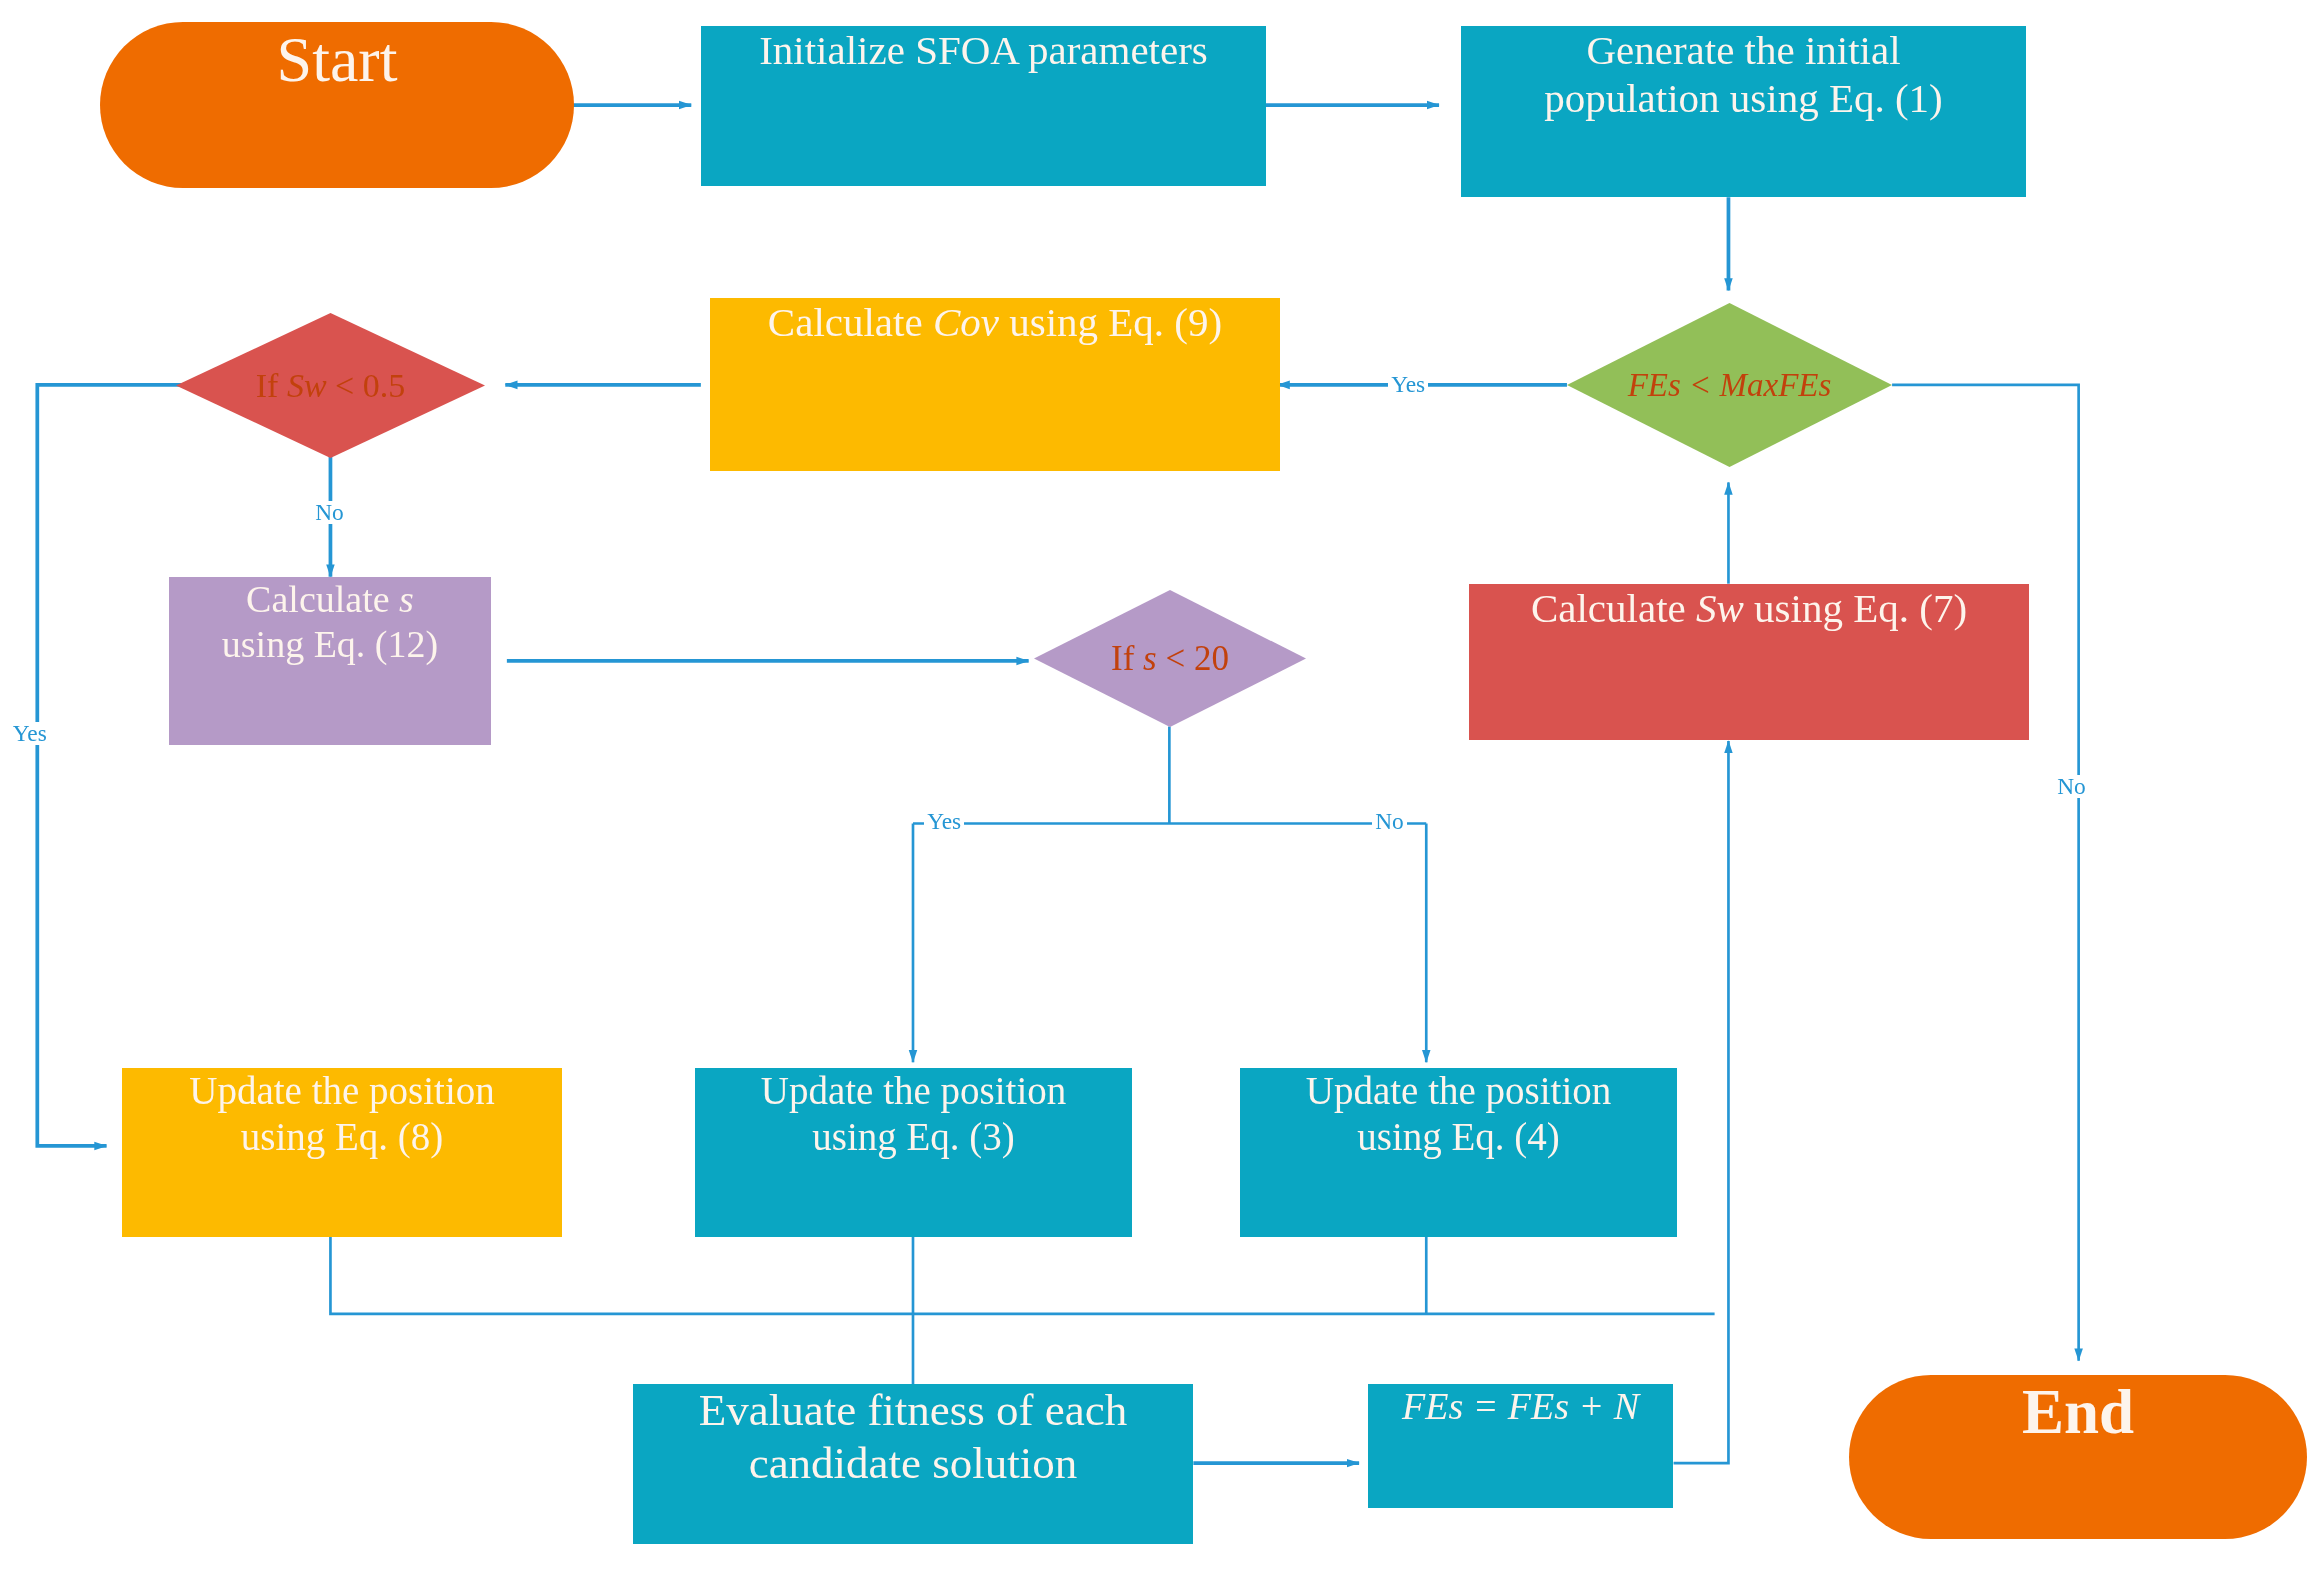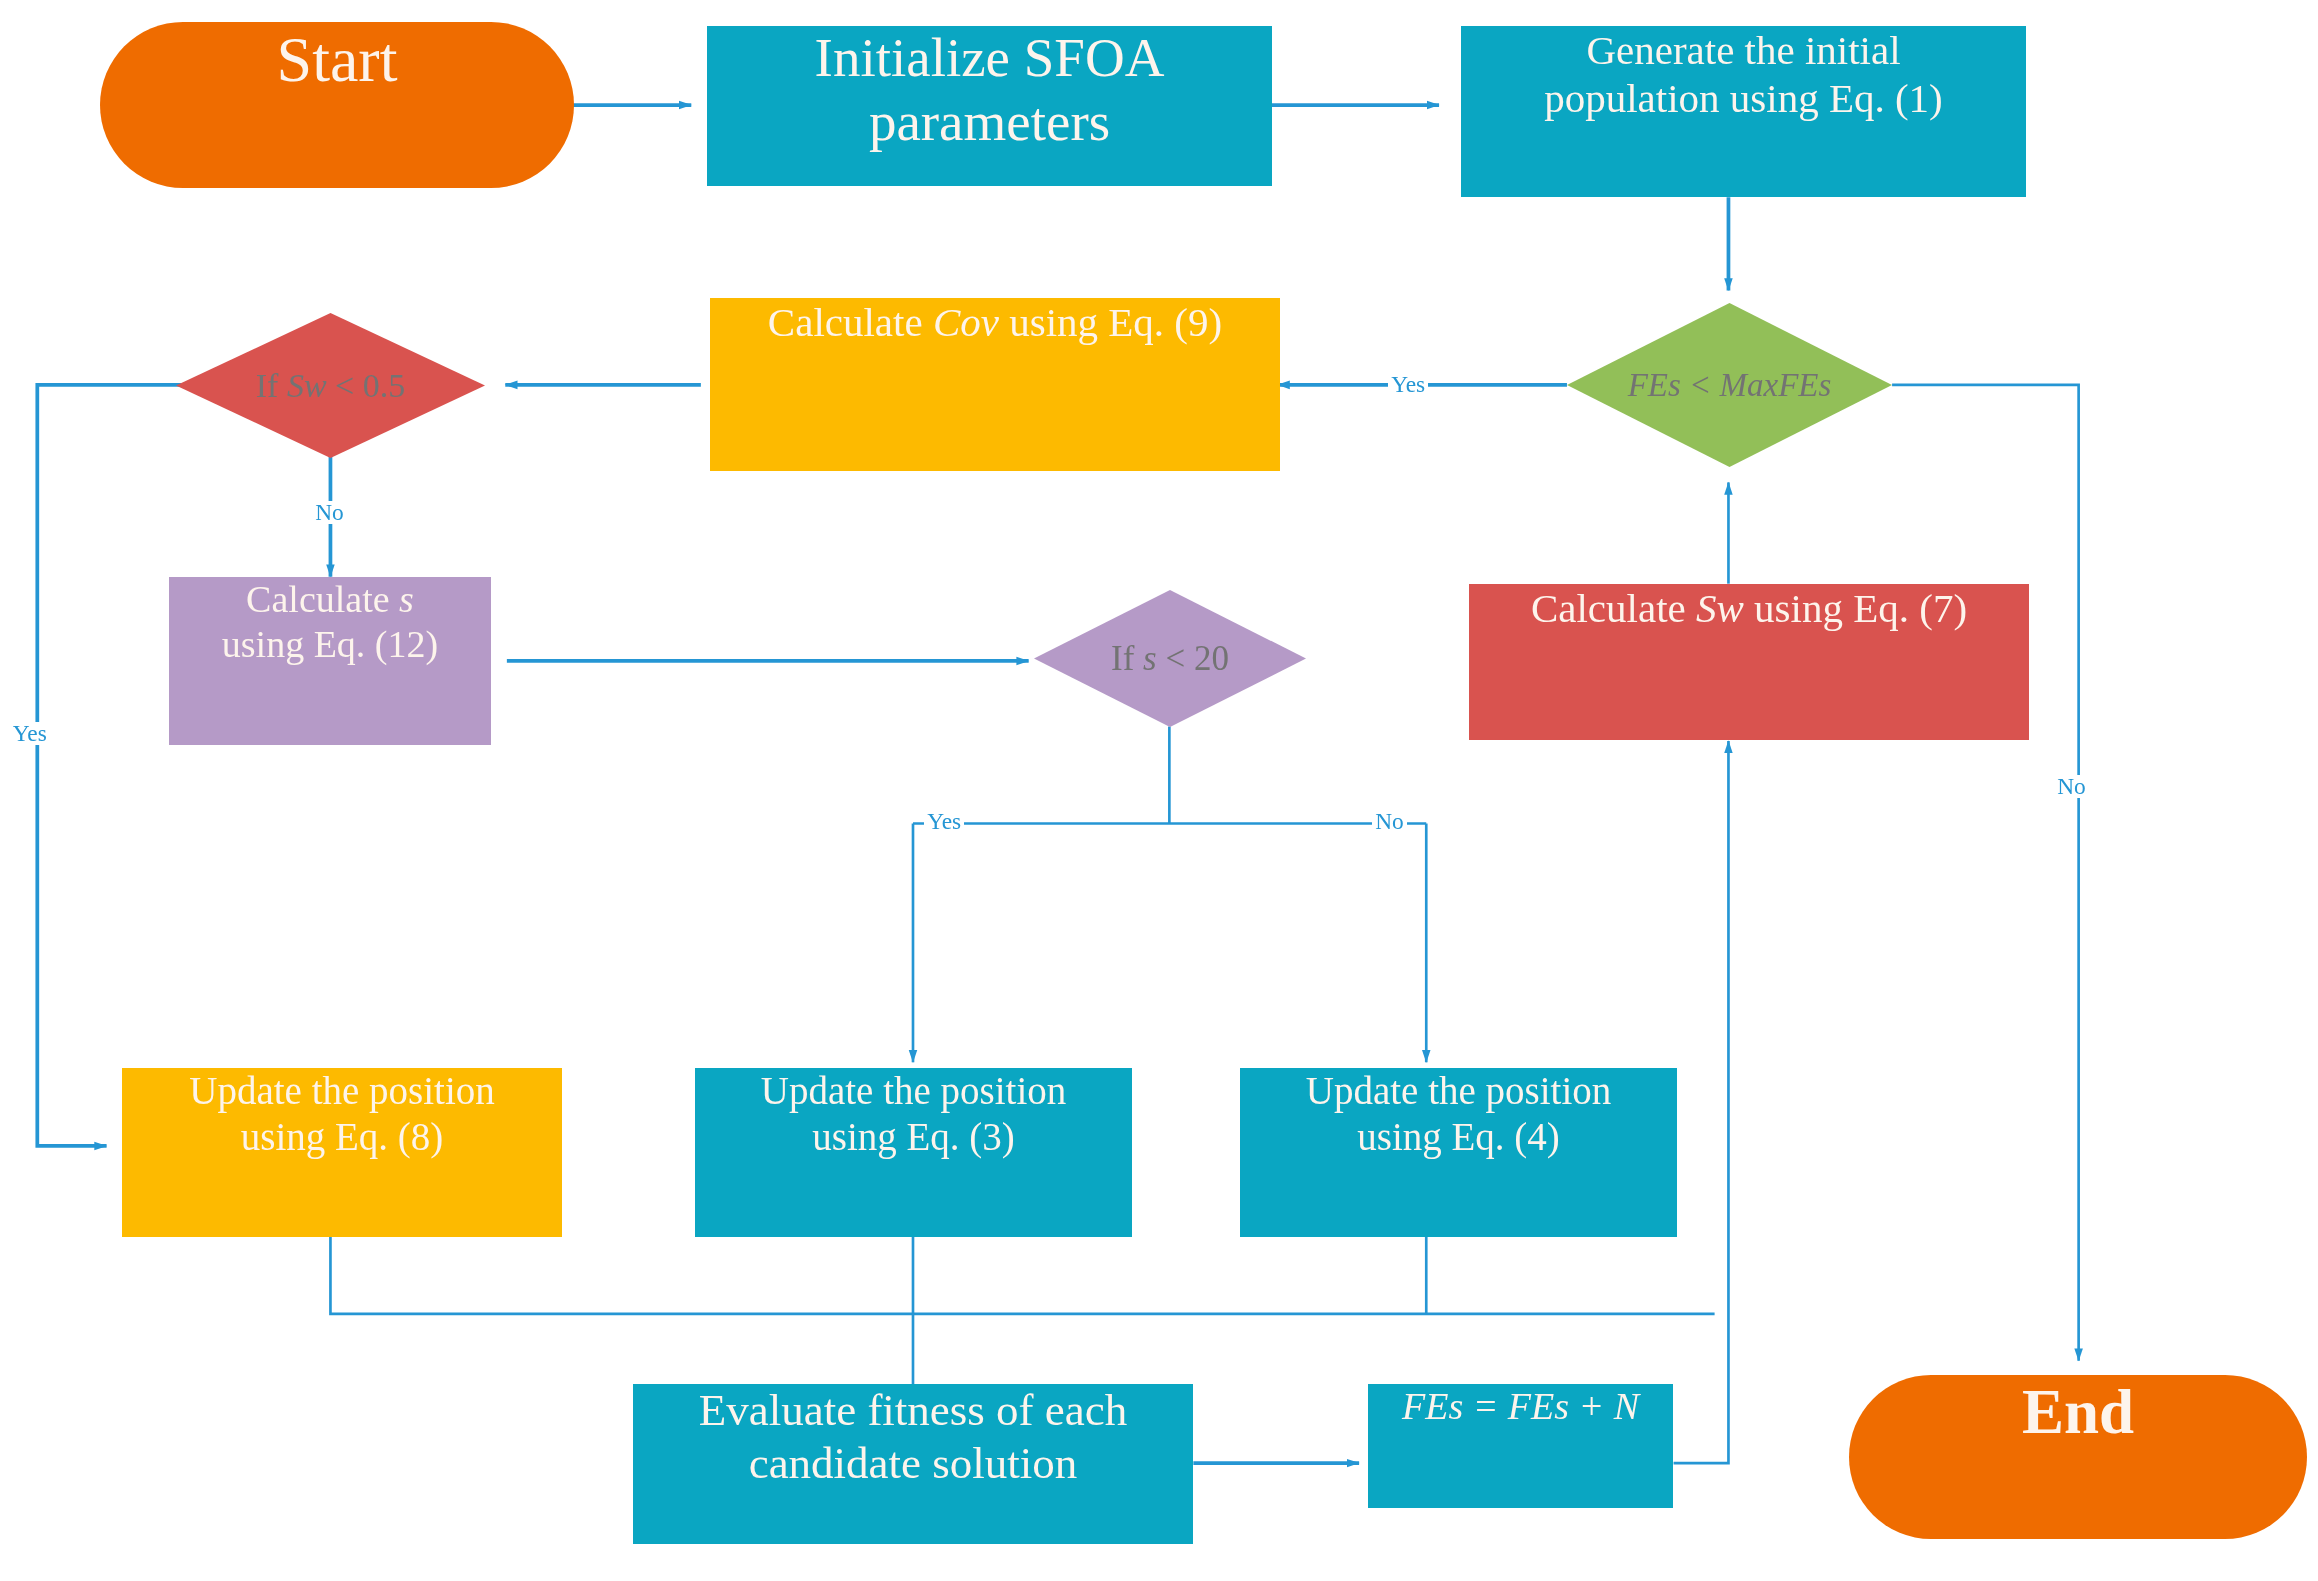--- a/index.html
+++ b/index.html
@@ -43,21 +43,21 @@
     justify-content: center;
   }
   .diamond-shape {
     position: absolute;
     left: 0; top: 0;
     width: 100%; height: 100%;
   }
   .diamond-label {
     position: relative;
     z-index: 2;
-    color: #737373;
+    color: #c2410c;
     text-align: center;
     white-space: pre-line;
     font-family: "Liberation Serif", "DejaVu Serif", serif;
   }
   .edge-label {
     position: absolute;
     color: #2596d4;
     font-family: "Liberation Serif", "DejaVu Serif", serif;
     font-size: 23.4px;
     background: #ffffff;
@@ -117,21 +117,21 @@
       <path d="M3243,1095 L3243,905" stroke-width="5" marker-end="url(#arrow-thin)"></path>
 
       <path d="M3550,722 L3900,722 L3900,2553" stroke-width="5" marker-end="url(#arrow-thin)"></path>
     </g>
   </svg>
 
   <div class="node terminator" style="left:100px; top:22.4px; width:474px; height:166px; background:#ef6c00; font-size:64px;">
     <span>Start</span>
   </div>
 
-  <div class="node rect" style="left:701px; top:25.6px; width:565px; height:160px; background:#0aa6c2; font-size:55px;margin-left:6px;">
+  <div class="node rect" style="left:701px; top:25.6px; width:565px; height:160px; background:#0aa6c2; font-size:41px;">
     <span>Initialize SFOA parameters</span>
   </div>
 
   <div class="node rect" style="left:1461px; top:25.6px; width:565px; height:171px; background:#0aa6c2; font-size:41px;">
     <span>Generate the initial
 population using Eq. (1)</span>
   </div>
 
   <div class="diamond-wrap" style="left:1567px; top:303px; width:325px; height:164px;">
     <svg class="diamond-shape" viewBox="0 0 100 100" preserveAspectRatio="none">

